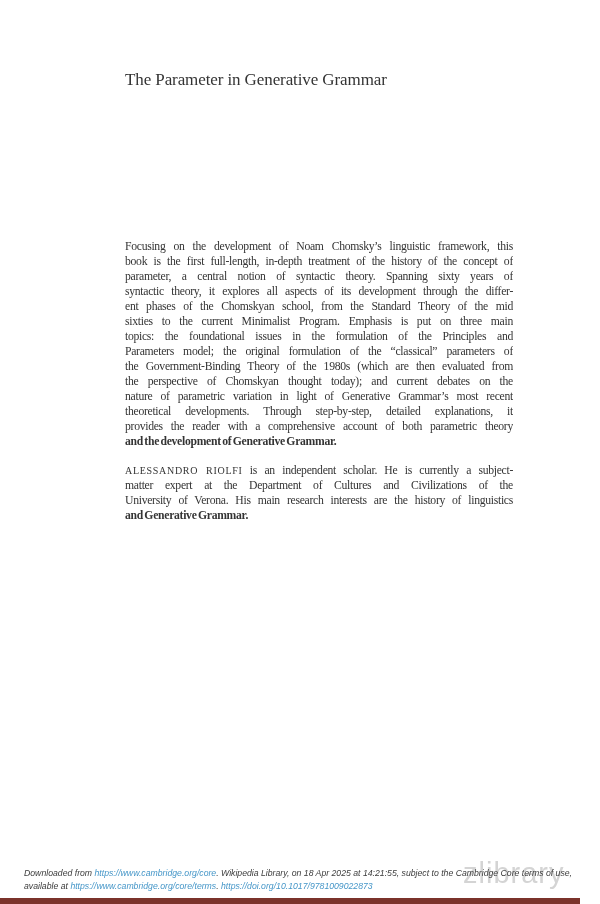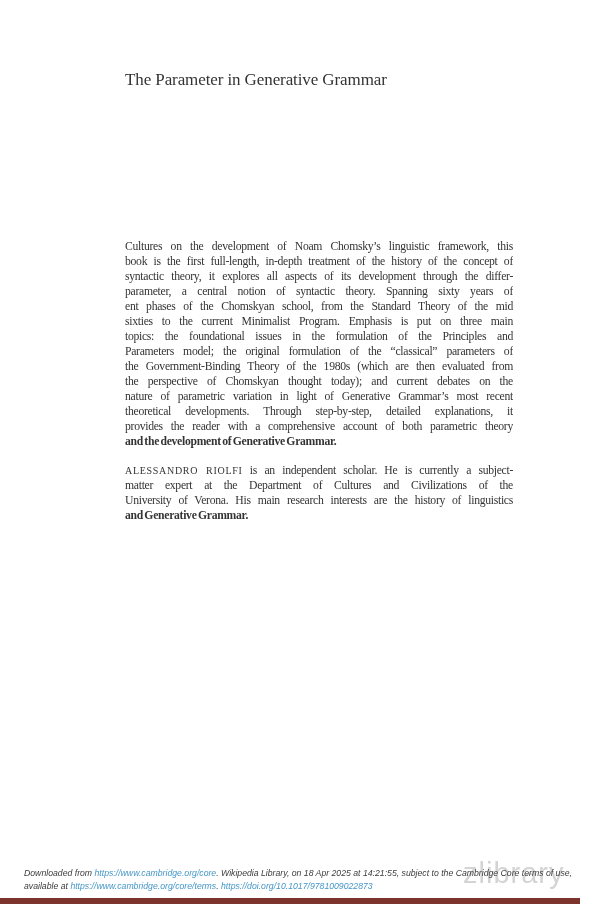--- a/index.html
+++ b/index.html
@@ -82,24 +82,24 @@
   }
 </style>
 </head>
 <body>
 
 <div class="page">
 
   <div class="page-title">The Parameter in Generative Grammar</div>
 
   <div class="body-text blurb">
-    <div class="bline">Cultures on the development of Noam Chomsky’s linguistic framework, this</div>
+    <div class="bline">Focusing on the development of Noam Chomsky’s linguistic framework, this</div>
     <div class="bline">book is the first full-length, in-depth treatment of the history of the concept of</div>
+    <div class="bline">parameter, a central notion of syntactic theory. Spanning sixty years of</div>
     <div class="bline">syntactic theory, it explores all aspects of its development through the differ-</div>
-    <div class="bline">parameter, a central notion of syntactic theory. Spanning sixty years of</div>
     <div class="bline">ent phases of the Chomskyan school, from the Standard Theory of the mid</div>
     <div class="bline">sixties to the current Minimalist Program. Emphasis is put on three main</div>
     <div class="bline">topics: the foundational issues in the formulation of the Principles and</div>
     <div class="bline">Parameters model; the original formulation of the “classical” parameters of</div>
     <div class="bline">the Government-Binding Theory of the 1980s (which are then evaluated from</div>
     <div class="bline">the perspective of Chomskyan thought today); and current debates on the</div>
     <div class="bline">nature of parametric variation in light of Generative Grammar’s most recent</div>
     <div class="bline">theoretical developments. Through step-by-step, detailed explanations, it</div>
     <div class="bline">provides the reader with a comprehensive account of both parametric theory</div>
     <div class="bline end">and the development of Generative Grammar.</div>

